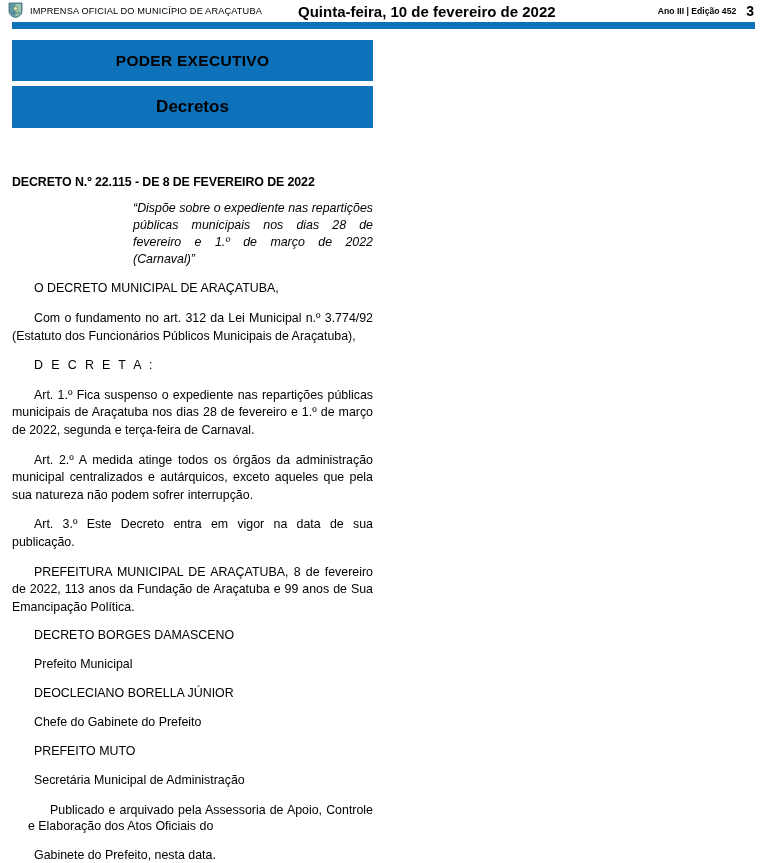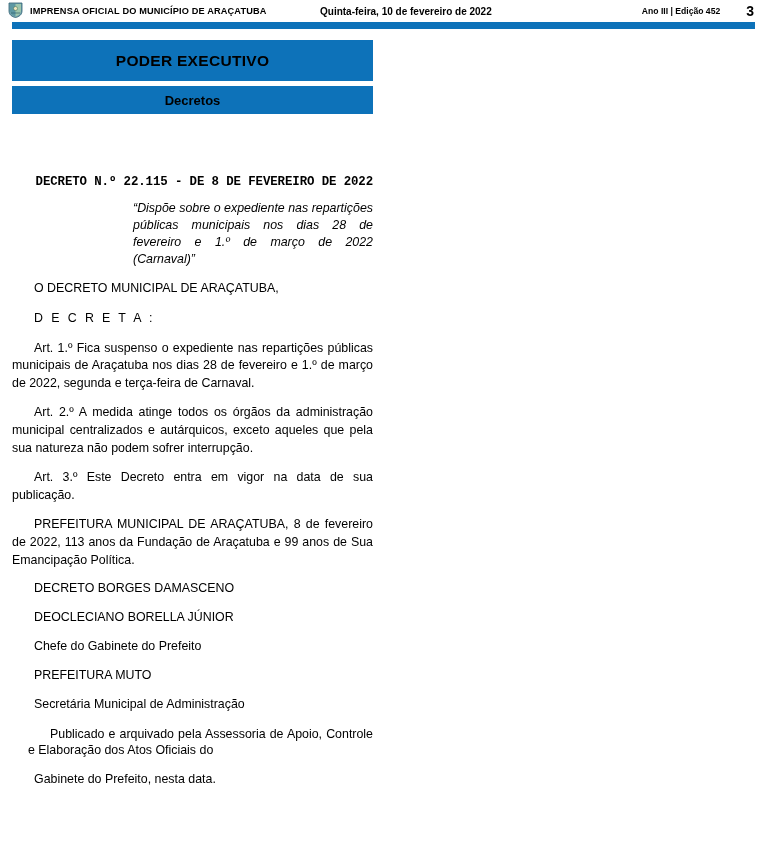--- a/index.html
+++ b/index.html
@@ -28,42 +28,41 @@
   .crest {
     width: 15px;
     height: 16px;
     flex: 0 0 auto;
     margin-right: 7px;
     position: relative;
     top: -1px;
   }
   .masthead-title {
     font-size: 9.2px;
-    font-weight: bold;
+    font-weight: normal;
     letter-spacing: 0.15px;
     white-space: nowrap;
   }
   .masthead-date {
-    font-size: 10px;
+    font-size: 15px;
     font-weight: bold;
     white-space: nowrap;
     position: absolute;
     left: 298px;
     top: 50%;
     transform: translateY(-50%);
-    margin-left: 22px;
   }
   .masthead-right {
     position: absolute;
     right: 14px;
     top: 50%;
     transform: translateY(-50%);
     display: flex;
     align-items: center;
-    gap: 26px;
+    gap: 10px;
     white-space: nowrap;
   }
   .masthead-edition {
     font-size: 8.6px;
     font-weight: bold;
   }
   .masthead-pagenum {
     font-size: 14px;
     font-weight: bold;
   }
@@ -98,42 +97,41 @@
     font-size: 15.5px;
     letter-spacing: 0.3px;
     margin-bottom: 5px;
   }
   .heading-box.lvl2 {
     height: 37px;
     font-size: 13.5px;
     margin-bottom: 5px;
   }
   .heading-box.lvl3 {
-    height: 28px;
-    font-size: 13px;
+    height: 42px;
+    font-size: 17px;
   }
 
   
   .column {
     position: absolute;
     left: 12px;
     top: 174px;
     width: 361px;
     font-size: 12.4px;
     line-height: 17.6px;
   }
 
   .decree-title {
     font-size: 12.4px;
     font-weight: bold;
-    text-align: right;
+    text-align: left;
     letter-spacing: -0.1px;
     margin: 0 0 8px 0;
     white-space: nowrap;
-    font-family: Liberation Mono, monospace;
   }
 
   .ementa {
     margin: 0 0 12px 0;
     padding-left: 121px;
     font-style: italic;
     text-align: justify;
     text-align-last: left;
     line-height: 17.2px;
   }
@@ -199,35 +197,37 @@
 </div>
 
 <div class="column">
 
   <div class="decree-title">DECRETO N.º 22.115  -  DE 8 DE FEVEREIRO DE 2022</div>
 
   <div class="ementa">“Dispõe sobre o expediente nas repartições públicas municipais nos dias 28 de fevereiro e 1.º de março de 2022 (Carnaval)”</div>
 
   <p class="para">O DECRETO MUNICIPAL DE ARAÇATUBA,</p>
 
+  <p class="para">Com o fundamento no art. 312 da Lei Municipal n.º 3.774/92 (Estatuto dos Funcionários Públicos Municipais de Araçatuba),</p>
 
   <div class="decreta">D E C R E T A :</div>
 
   <p class="para">Art. 1.º Fica suspenso o expediente nas repartições públicas municipais de Araçatuba nos dias 28 de fevereiro e 1.º de março de 2022, segunda e terça-feira de Carnaval.</p>
 
   <p class="para">Art. 2.º A medida atinge todos os órgãos da administração municipal centralizados e autárquicos, exceto aqueles que pela sua natureza não podem sofrer interrupção.</p>
 
   <p class="para">Art. 3.º  Este Decreto entra em vigor na data de sua publicação.</p>
 
   <p class="para">PREFEITURA MUNICIPAL DE ARAÇATUBA, 8 de fevereiro de 2022, 113 anos da Fundação de Araçatuba e 99 anos de Sua Emancipação Política.</p>
 
   <div class="sig-block">
     <div class="sig-line">DECRETO BORGES DAMASCENO</div>
+    <div class="sig-line">Prefeito Municipal</div>
     <div class="sig-line">DEOCLECIANO BORELLA JÚNIOR</div>
     <div class="sig-line">Chefe do Gabinete do Prefeito</div>
-    <div class="sig-line">PREFEITURA MUTO</div>
+    <div class="sig-line">PREFEITO MUTO</div>
     <div class="sig-line">Secretária Municipal de Administração</div>
   </div>
 
   <div class="pub-note">Publicado e arquivado pela Assessoria de Apoio, Controle e Elaboração dos Atos Oficiais do</div>
   <div class="sig-line">Gabinete do Prefeito, nesta data.</div>
 
 </div>
 
 </body></html>

